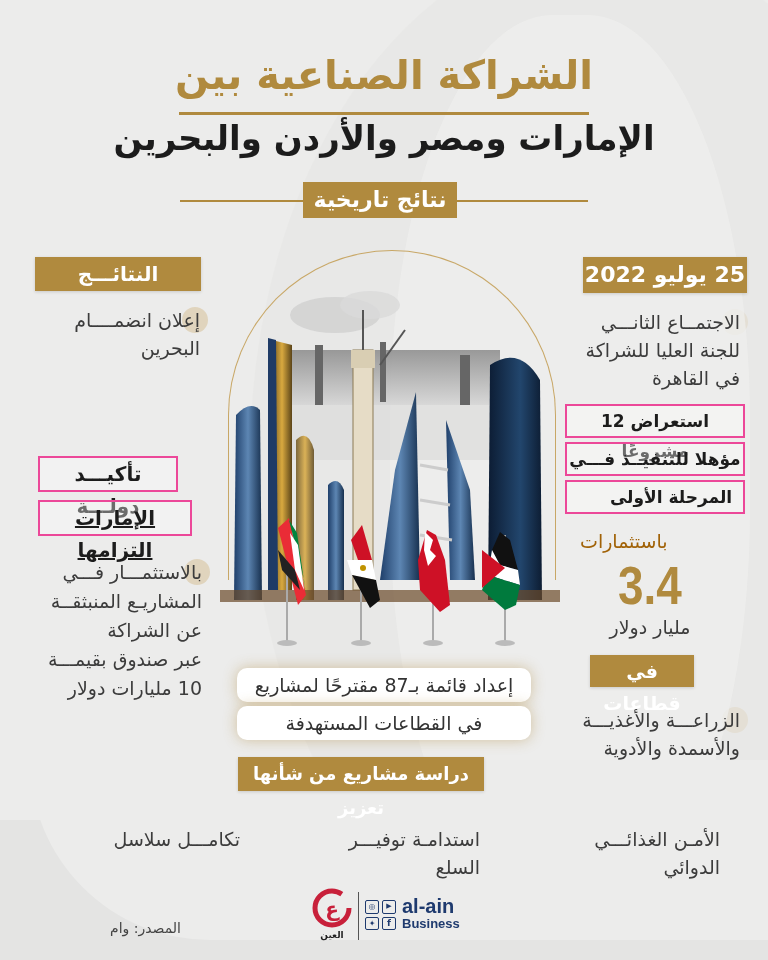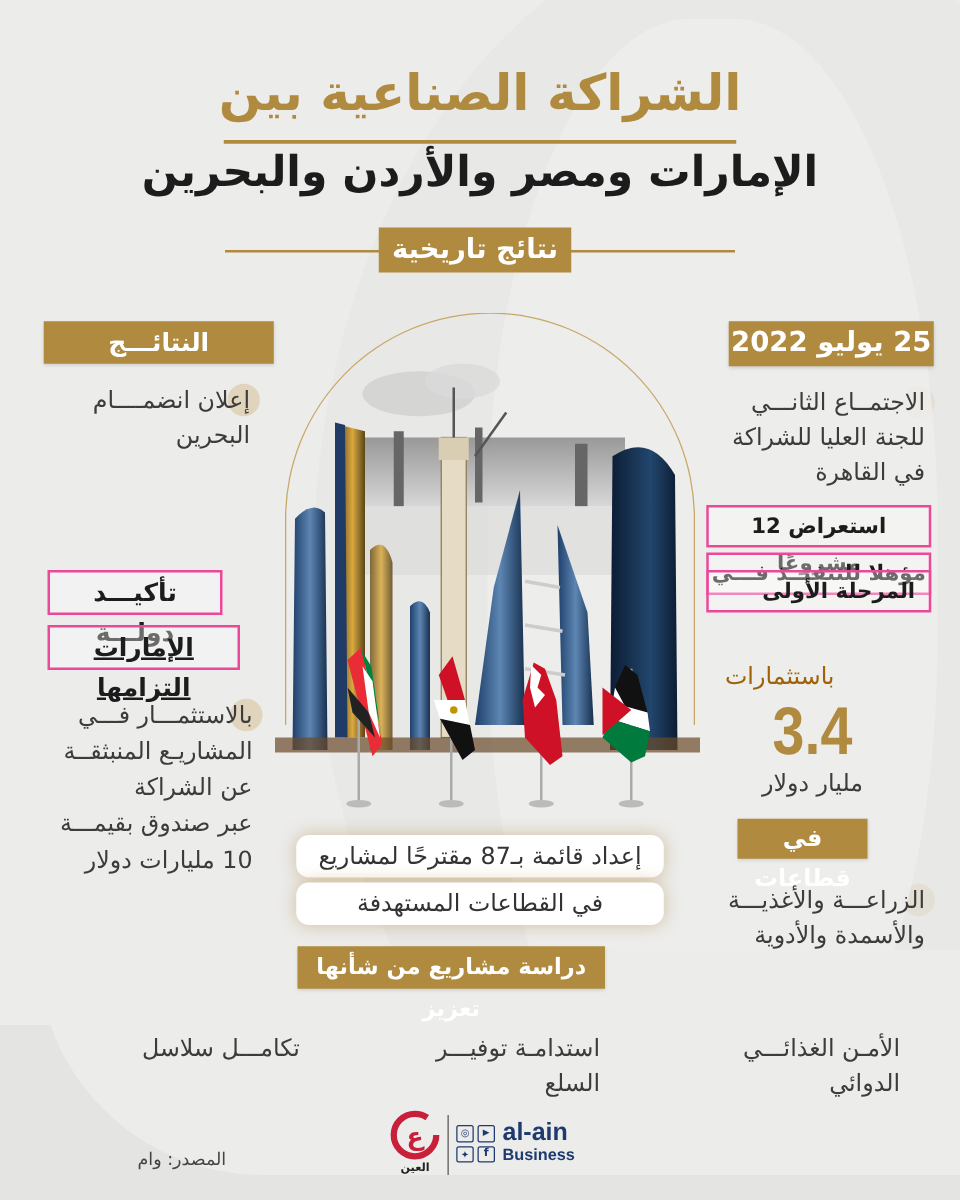--- a/index.html
+++ b/index.html
@@ -171,21 +171,21 @@
   <g>
     <line x1="285" y1="285" x2="285" y2="392" stroke="#aaa" stroke-width="2"></line>
     <ellipse cx="285" cy="393" rx="10" ry="3" fill="#bbb"></ellipse>
     <path d="M280 282 L290 290 L298 320 L280 315 L272 300 Z" fill="#111"></path>
     <path d="M272 300 L280 315 L298 320 L300 335 L268 325 Z" fill="#fff"></path>
     <path d="M268 325 L300 335 L296 355 L285 360 L262 340 Z" fill="#007a3d"></path>
     <path d="M262 300 L285 318 L262 338 Z" fill="#ce1126"></path>
   </g>
 </svg>
 
-<div class="abs gold-tag" style="left:35px;top:257px;width:184px;height:34px;line-height:34px;font-size:20px;">النتائـــج</div>
+<div class="abs gold-tag" style="left:35px;top:257px;width:166px;height:34px;line-height:34px;font-size:20px;">النتائـــج</div>
 <div class="abs body-text" style="left:20px;width:180px;top:306px;">
   <div class="dot">إعلان انضمــــام</div>
   <div>البحرين</div>
 </div>
 
 <div class="abs outline-tag" style="left:38px;top:456px;width:140px;height:36px;line-height:32px;font-size:20px;">تأكيـــد دولـــة</div>
 <div class="abs outline-tag" style="left:38px;top:500px;width:154px;height:36px;line-height:32px;font-size:20px;text-decoration:underline;">الإمارات التزامها</div>
 <div class="abs body-text" style="left:20px;width:182px;top:558px;line-height:29px;">
   <div class="dot">بالاستثمـــار فـــي</div>
   <div>المشاريـع المنبثقــة</div>
@@ -196,21 +196,21 @@
 
 <div class="abs gold-tag" style="left:583px;top:257px;width:164px;height:36px;line-height:36px;font-size:22px;direction:rtl;">25 يوليو 2022</div>
 <div class="abs body-text" style="left:560px;width:180px;top:308px;">
   <div class="dot">الاجتمــاع الثانـــي</div>
   <div>للجنة العليا للشراكة</div>
   <div>في القاهرة</div>
 </div>
 
 <div class="abs outline-tag" style="left:565px;top:404px;width:180px;height:34px;line-height:30px;font-size:17px;">استعراض 12 مشروعًا</div>
 <div class="abs outline-tag" style="left:565px;top:442px;width:180px;height:34px;line-height:30px;font-size:17px;">مؤهلا للتنفيــذ فـــي</div>
-<div class="abs outline-tag" style="left:565px;top:456px;width:180px;height:34px;line-height:30px;font-size:17px;padding-left:32px;">المرحلة الأولى</div>
+<div class="abs outline-tag" style="left:565px;top:480px;width:180px;height:34px;line-height:30px;font-size:17px;padding-left:32px;">المرحلة الأولى</div>
 
 <div class="abs" style="left:580px;width:140px;top:530px;text-align:left;font-size:19px;color:#a16207;">باستثمارات</div>
 <div class="abs big-num" style="left:580px;width:140px;top:554px;direction:ltr;">3.4</div>
 <div class="abs" style="left:580px;width:140px;top:616px;text-align:center;font-size:19px;color:#3c3c3c;">مليار دولار</div>
 
 <div class="abs gold-tag" style="left:590px;top:655px;width:104px;height:32px;line-height:32px;font-size:19px;">في قطاعات</div>
 <div class="abs body-text" style="left:560px;width:180px;top:706px;">
   <div class="dot">الزراعـــة والأغذيـــة</div>
   <div>والأسمدة والأدوية</div>
 </div>

